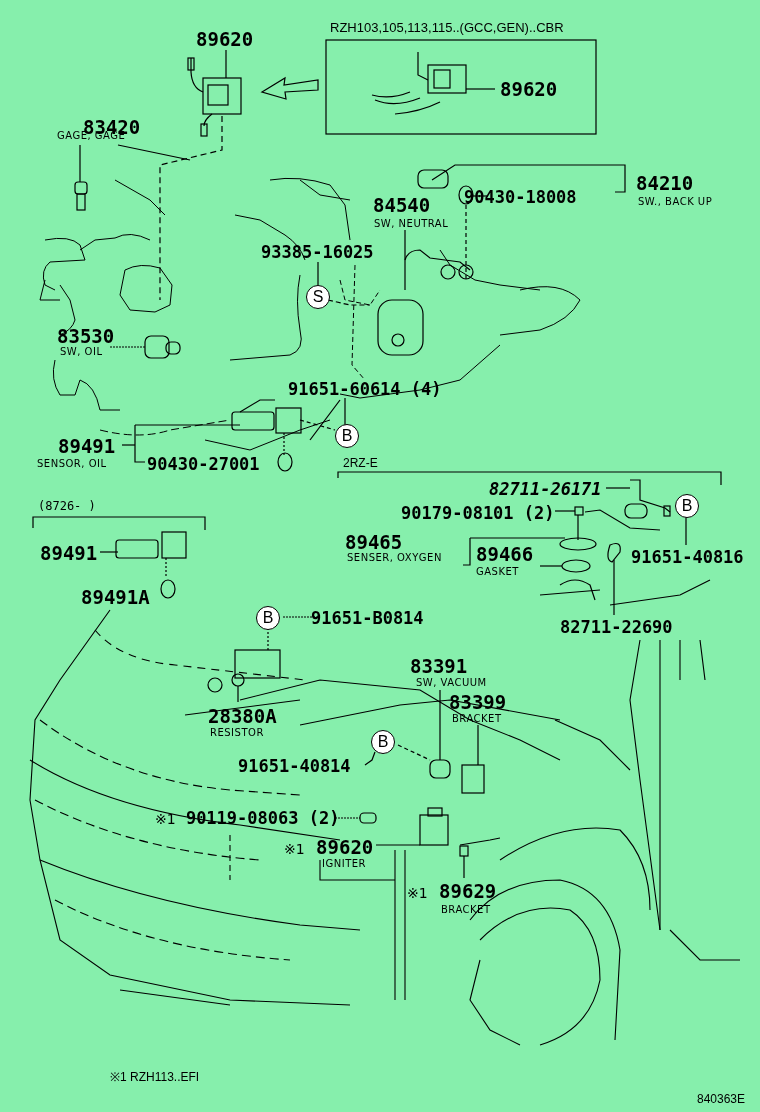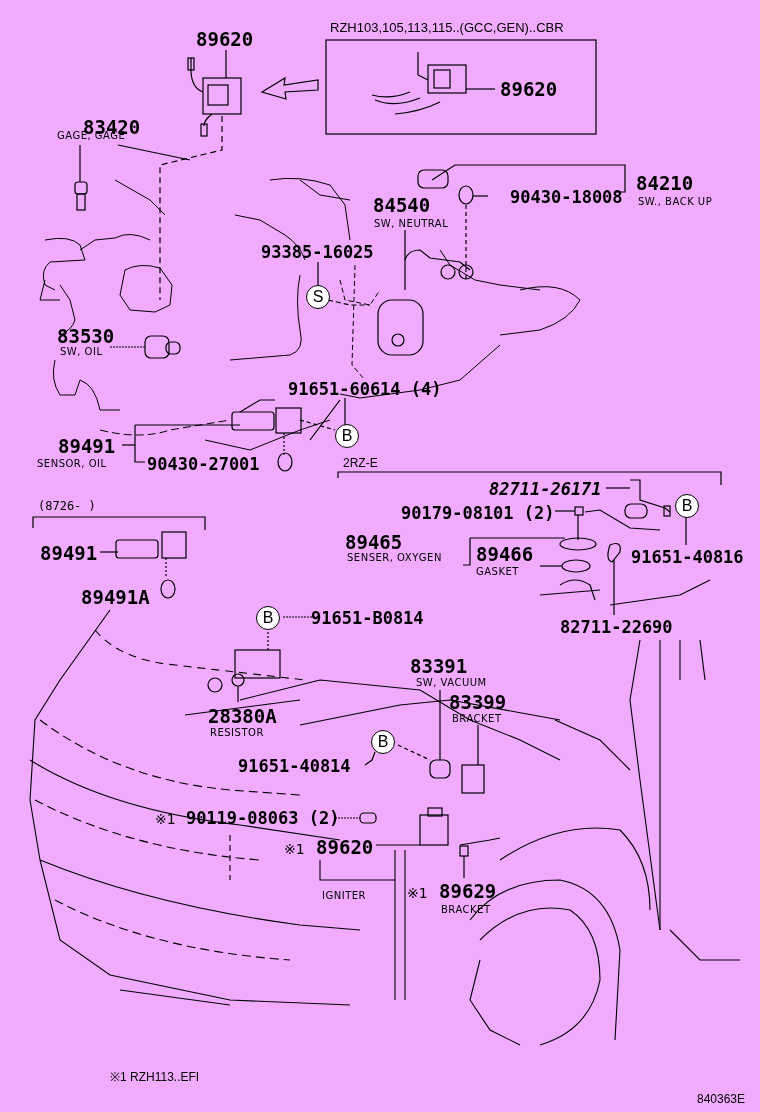--- a/index.html
+++ b/index.html
@@ -1,16 +1,16 @@
 <!DOCTYPE html>
 <html><head>
 <meta charset="utf-8">
 <style>
   html, body { margin: 0; padding: 0; background: #ffffff; }
-  #stage { position: relative; width: 760px; height: 1112px; overflow: hidden; background: #f0abfc; font-family: "DejaVu Sans", sans-serif; color: #000; }
+  #stage { position: relative; width: 760px; height: 1112px; overflow: hidden; background: #86efac; font-family: "DejaVu Sans", sans-serif; color: #000; }
   svg#art { position: absolute; left: 0; top: 0; }
   .pn { position: absolute; font-family: "DejaVu Sans Mono", monospace; font-weight: bold; font-size: 17px; letter-spacing: 0px; white-space: nowrap; line-height: 1; }
   .pn.big { font-size: 19px; }
   .desc { position: absolute; font-family: "DejaVu Sans", sans-serif; font-size: 10px; letter-spacing: 0.5px; white-space: nowrap; line-height: 1; }
   .note { position: absolute; font-family: "Liberation Sans", sans-serif; font-size: 12px; white-space: nowrap; line-height: 1; }
   .circ { position: absolute; width: 22px; height: 22px; border: 1px solid #000; border-radius: 50%; font-family: "Liberation Sans", sans-serif; font-size: 16px; text-align: center; line-height: 22px; background: #fff; }
   .mark { font-weight: normal; font-family: "DejaVu Sans", sans-serif; font-size: 14px; }
 </style>
 </head>
 <body>
@@ -207,21 +207,21 @@
 
   <div class="note" style="left:330px;top:21px;font-size:13px;">RZH103,105,113,115..(GCC,GEN)..CBR</div>
   <div class="pn big" style="left:500px;top:80px;">89620</div>
 
   <div class="pn big" style="left:196px;top:30px;">89620</div>
   <div class="pn big" style="left:55px;top:118px;margin-left:28px;">83420</div>
   <div class="desc" style="left:57px;top:131px;">GAGE, GAGE</div>
 
   <div class="pn big" style="left:636px;top:174px;">84210</div>
   <div class="desc" style="left:638px;top:197px;">SW., BACK UP</div>
-  <div class="pn" style="left:510px;top:189px;">90430-18008</div>
+  <div class="pn" style="left:464px;top:189px;">90430-18008</div>
 
   <div class="pn big" style="left:373px;top:196px;">84540</div>
   <div class="desc" style="left:374px;top:219px;">SW, NEUTRAL</div>
 
   <div class="pn" style="left:261px;top:244px;">93385-16025</div>
   <div class="circ" style="left:306px;top:285px;">S</div>
 
   <div class="pn big" style="left:57px;top:327px;">83530</div>
   <div class="desc" style="left:60px;top:347px;">SW, OIL</div>
 
@@ -254,19 +254,19 @@
 
   <div class="pn big" style="left:410px;top:657px;">83391</div>
   <div class="desc" style="left:416px;top:678px;">SW, VACUUM</div>
   <div class="pn big" style="left:449px;top:693px;">83399</div>
   <div class="desc" style="left:452px;top:714px;">BRACKET</div>
   <div class="circ" style="left:371px;top:730px;">B</div>
   <div class="pn" style="left:238px;top:758px;">91651-40814</div>
 
   <div class="pn" style="left:155px;top:810px;"><span class="mark">※1</span> <span>90119-08063 (2)</span></div>
   <div class="pn big" style="left:284px;top:838px;"><span class="mark">※1</span> <span>89620</span></div>
-  <div class="desc" style="left:322px;top:859px;margin-top:32px;">IGNITER</div>
+  <div class="desc" style="left:322px;top:859px;">IGNITER</div>
   <div class="pn big" style="left:407px;top:882px;"><span class="mark">※1</span> <span>89629</span></div>
   <div class="desc" style="left:441px;top:905px;">BRACKET</div>
 
   <div class="note" style="left:110px;top:1071px;">※1 RZH113..EFI</div>
   <div class="note" style="left:697px;top:1093px;">840363E</div>
 </div>
 
 </body></html>

